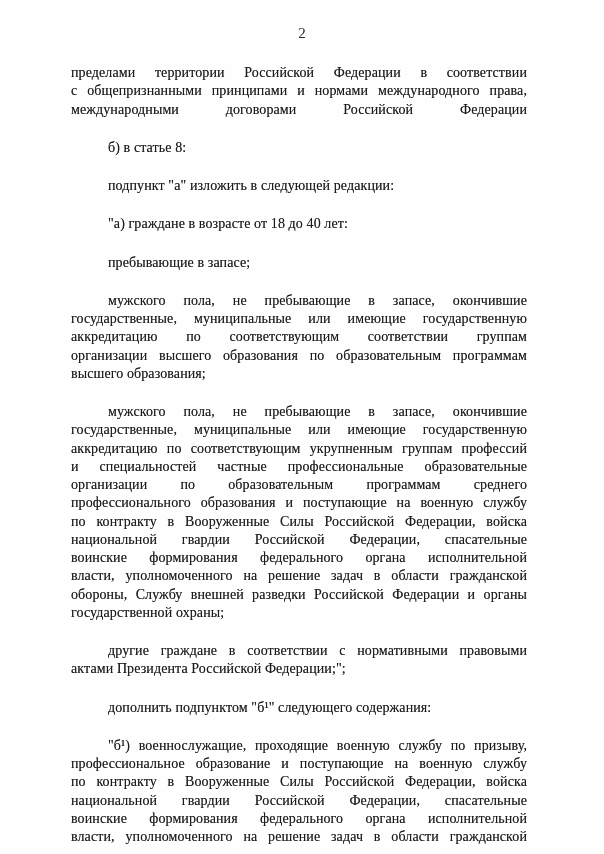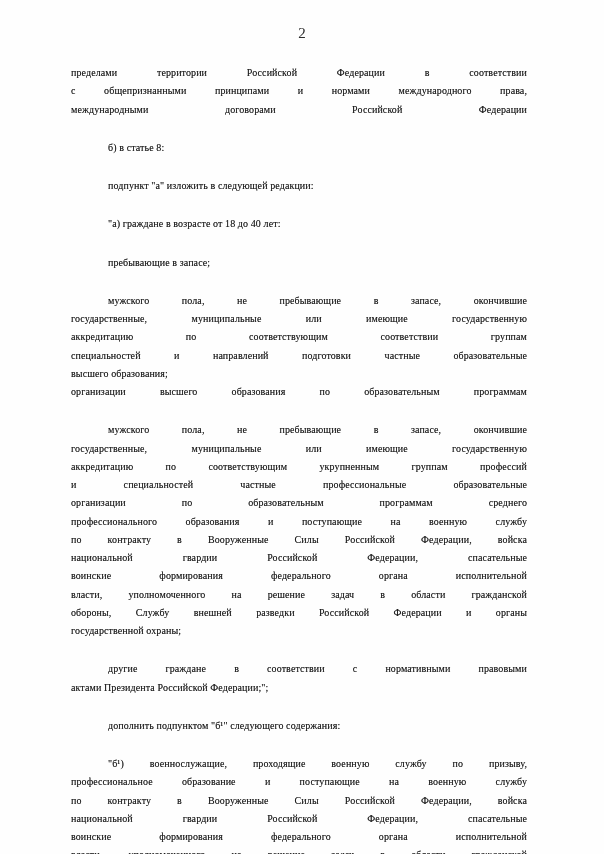--- a/index.html
+++ b/index.html
@@ -30,21 +30,21 @@
     line-height: 18px;
     color: #2a2a2a;
   }
   .content {
     position: absolute;
     top: 64px;
     left: 71px;
     width: 456px;
   }
   .ln {
-    font-size: 10px;
+    font-size: 14px;
     line-height: 18.25px;
     white-space: normal;
     text-shadow: 0 0 0.5px rgba(20,20,20,0.55);
     letter-spacing: 0.1px;
   }
   
   .j {
     text-align: justify;
     text-align-last: justify;
   }
@@ -64,23 +64,22 @@
     <div class="ln j">пределами территории Российской Федерации в соответствии</div>
     <div class="ln j">с общепризнанными принципами и нормами международного права,</div>
     <div class="ln j">международными договорами Российской Федерации</div>
     <div class="ln i">б) в статье 8:</div>
     <div class="ln i">подпункт "а" изложить в следующей редакции:</div>
     <div class="ln i">"а) граждане в возрасте от 18 до 40 лет:</div>
     <div class="ln i">пребывающие в запасе;</div>
     <div class="ln i j">мужского пола, не пребывающие в запасе, окончившие</div>
     <div class="ln j">государственные, муниципальные или имеющие государственную</div>
     <div class="ln j">аккредитацию по соответствующим соответствии группам</div>
-    <div class="ln j">специальностей и направлений подготовки частные образовательные</div>
+    <div class="ln j">организации высшего образования по образовательным программам</div>
     <div class="ln">высшего образования;</div>
-    <div class="ln j">организации высшего образования по образовательным программам</div>
     <div class="ln i j">мужского пола, не пребывающие в запасе, окончившие</div>
     <div class="ln j">государственные, муниципальные или имеющие государственную</div>
     <div class="ln j">аккредитацию по соответствующим укрупненным группам профессий</div>
     <div class="ln j">и специальностей частные профессиональные образовательные</div>
     <div class="ln j">организации по образовательным программам среднего</div>
     <div class="ln j">профессионального образования и поступающие на военную службу</div>
     <div class="ln j">по контракту в Вооруженные Силы Российской Федерации, войска</div>
     <div class="ln j">национальной гвардии Российской Федерации, спасательные</div>
     <div class="ln j">воинские формирования федерального органа исполнительной</div>
     <div class="ln j">власти, уполномоченного на решение задач в области гражданской</div>

